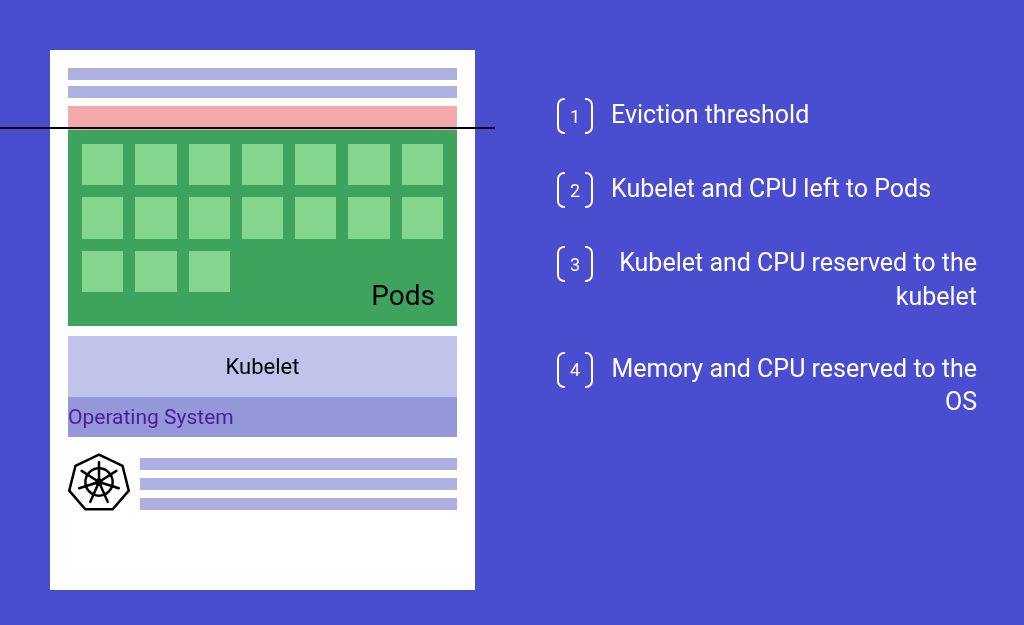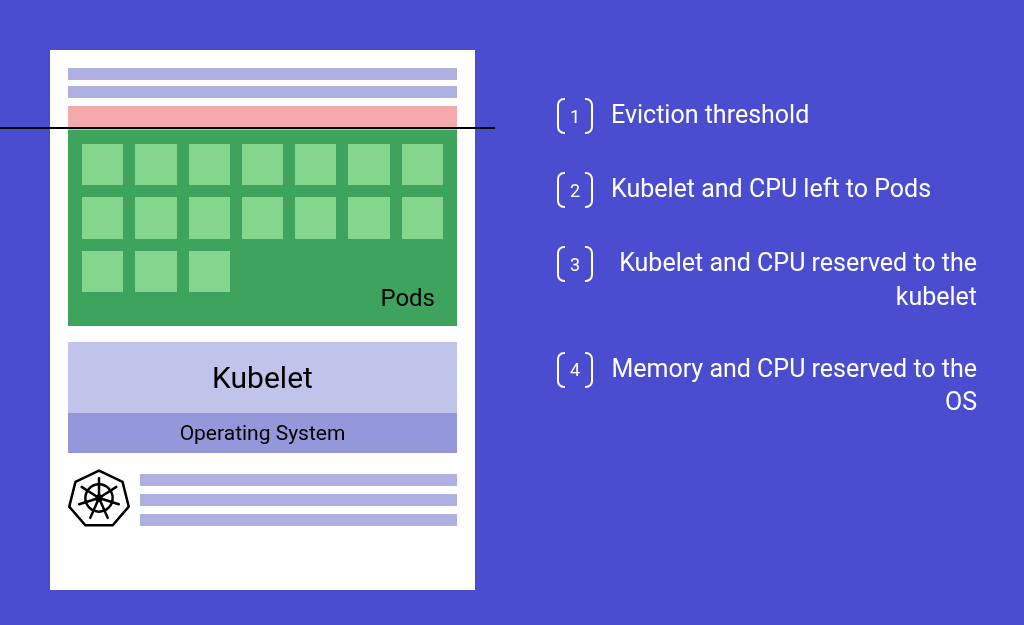--- a/index.html
+++ b/index.html
@@ -46,37 +46,37 @@
     gap: 12px;
   }
   .pod {
     aspect-ratio: 1/1;
     background: #84d68d;
   }
   .podslabel {
     position: absolute;
     right: 22px;
     bottom: 14px;
-    font-size: 24px;
+    font-size: 28px;
     color: #000;
     margin-left: 16px;
   }
   .kubeletbar {
     background: #c0c3ea;
     text-align: center;
-    font-size: 30px;
+    font-size: 22px;
     color: #000;
     padding: 18px 0 18px 0;
-    margin-top: 16px;
+    margin-top: 10px;
   }
   .osbar {
     background: #9497d9;
-    text-align: center;
+    text-align: left;
     font-size: 21px;
-    color: #000000;
+    color: #4c1d95;
     padding: 8px 0;
   }
   .bottomrow {
     display: flex;
     gap: 10px;
     margin-top: 14px;
     align-items: center;
   }
   .k8sicon {
     width: 62px;

